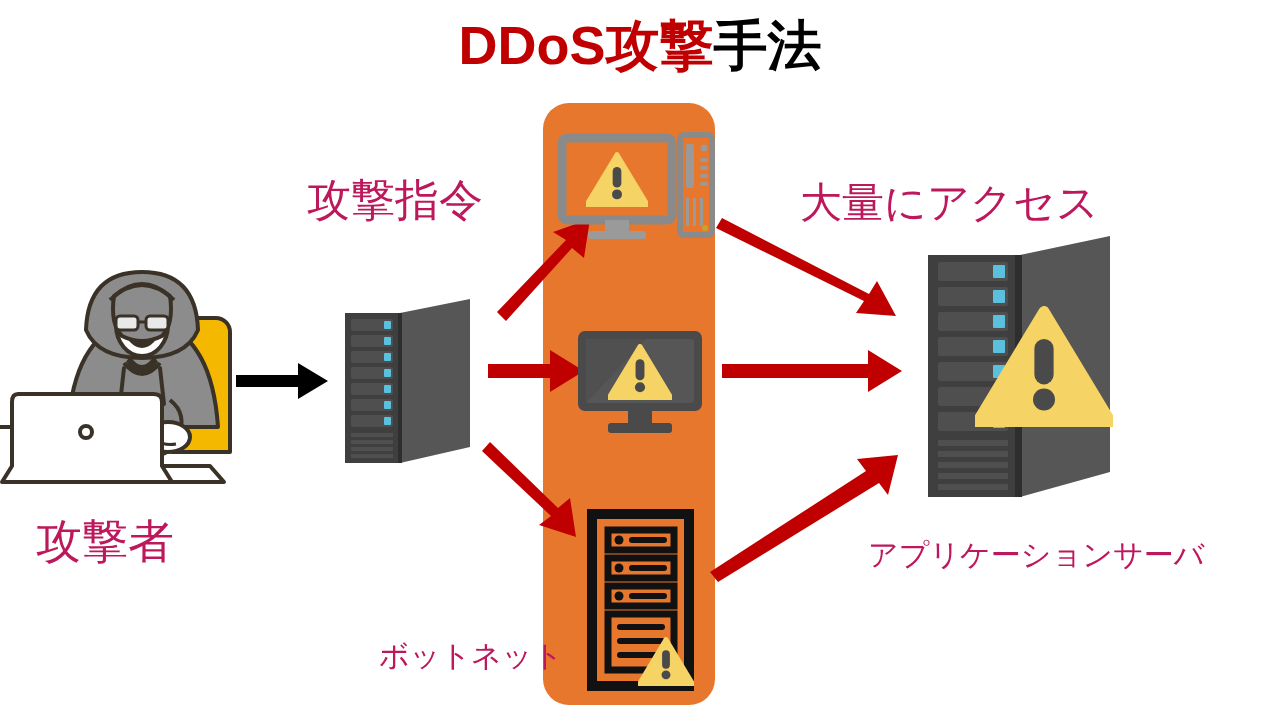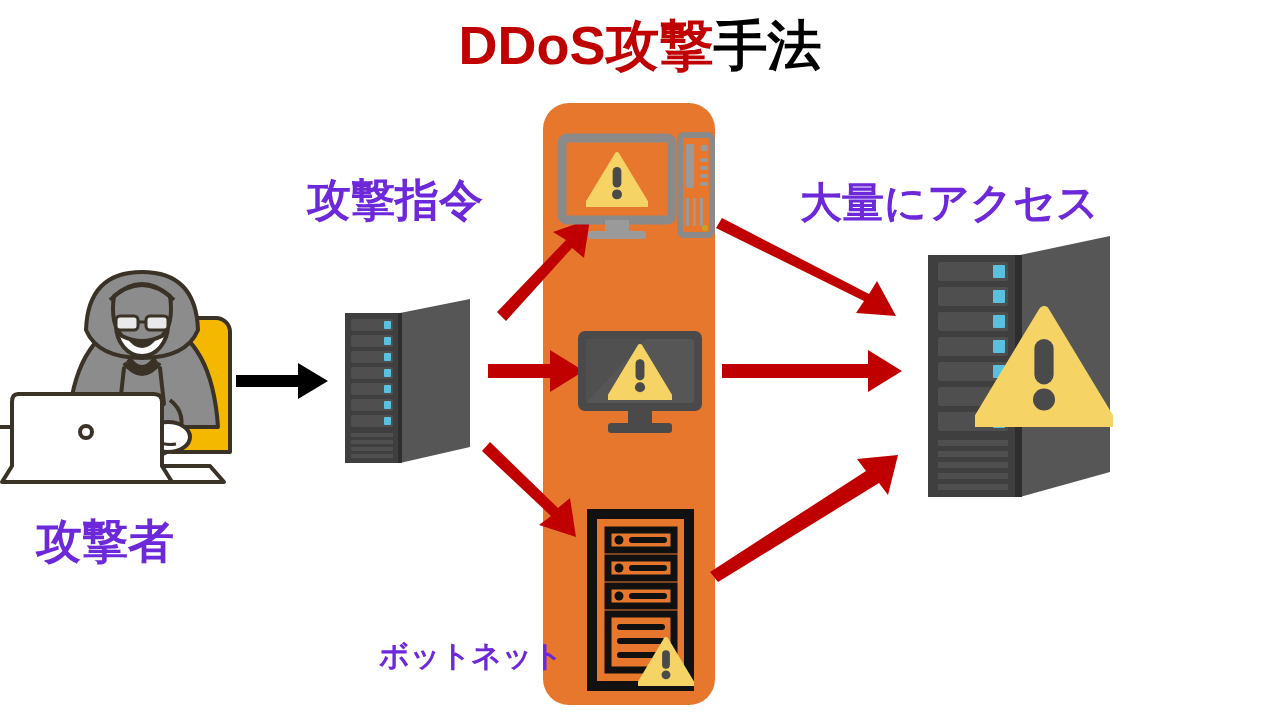--- a/index.html
+++ b/index.html
@@ -29,22 +29,22 @@
     font-weight: bold;
     letter-spacing: 0px;
     line-height: 1;
     white-space: nowrap;
   }
   #title .red { color: #C00000; }
   #title .blk { color: #000000; }
 
   
   .label {
-    font-weight: bold;
-    color: #6d28d9;
+    font-weight: normal;
+    color: #be185d;
     white-space: nowrap;
     line-height: 1;
   }
   #label-attack-command { left: 307px; top: 178px; font-size: 44px; }
   #label-mass-access    { left: 800px; top: 182px; font-size: 42px; }
   #label-attacker       { left: 36px;  top: 518px; font-size: 46px; }
   #label-botnet         { left: 379px; top: 641px; font-size: 30px; }
   #label-app-server     { left: 868px; top: 540px; font-size: 30px; }
 
   
@@ -70,20 +70,21 @@
 <div id="canvas">
 
   <div id="botnet-panel" class="abs"></div>
 
   <div id="title" class="abs"><span class="red">DDoS攻撃</span><span class="blk">手法</span></div>
 
   <div id="label-attack-command" class="abs label">攻撃指令</div>
   <div id="label-mass-access" class="abs label">大量にアクセス</div>
   <div id="label-attacker" class="abs label">攻撃者</div>
   <div id="label-botnet" class="abs label">ボットネット</div>
+  <div id="label-app-server" class="abs label">アプリケーションサーバ</div>
 
   <svg id="art" class="abs" viewBox="0 0 1280 720" xmlns="http://www.w3.org/2000/svg">
 
     <defs>
 
       <symbol id="warn" viewBox="0 0 100 88">
         <path d="M50 4 L97 82 Q100 88 93 88 L7 88 Q0 88 3 82 Z" fill="#F6D365" stroke="#F6D365" stroke-width="8" stroke-linejoin="round"></path>
         <rect x="43" y="24" width="14" height="33" rx="7" fill="#4A4A4A"></rect>
         <circle cx="50" cy="68" r="8" fill="#4A4A4A"></circle>
       </symbol>

